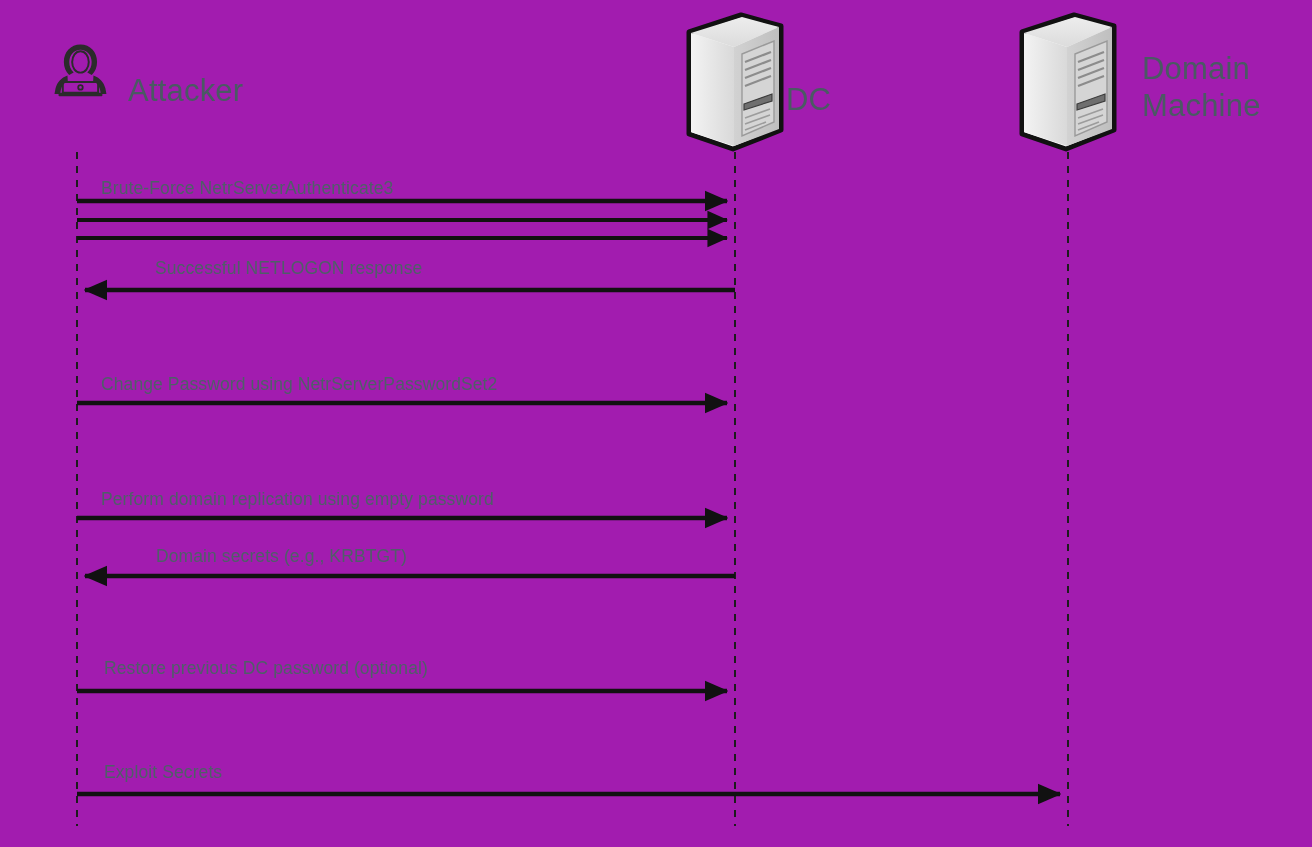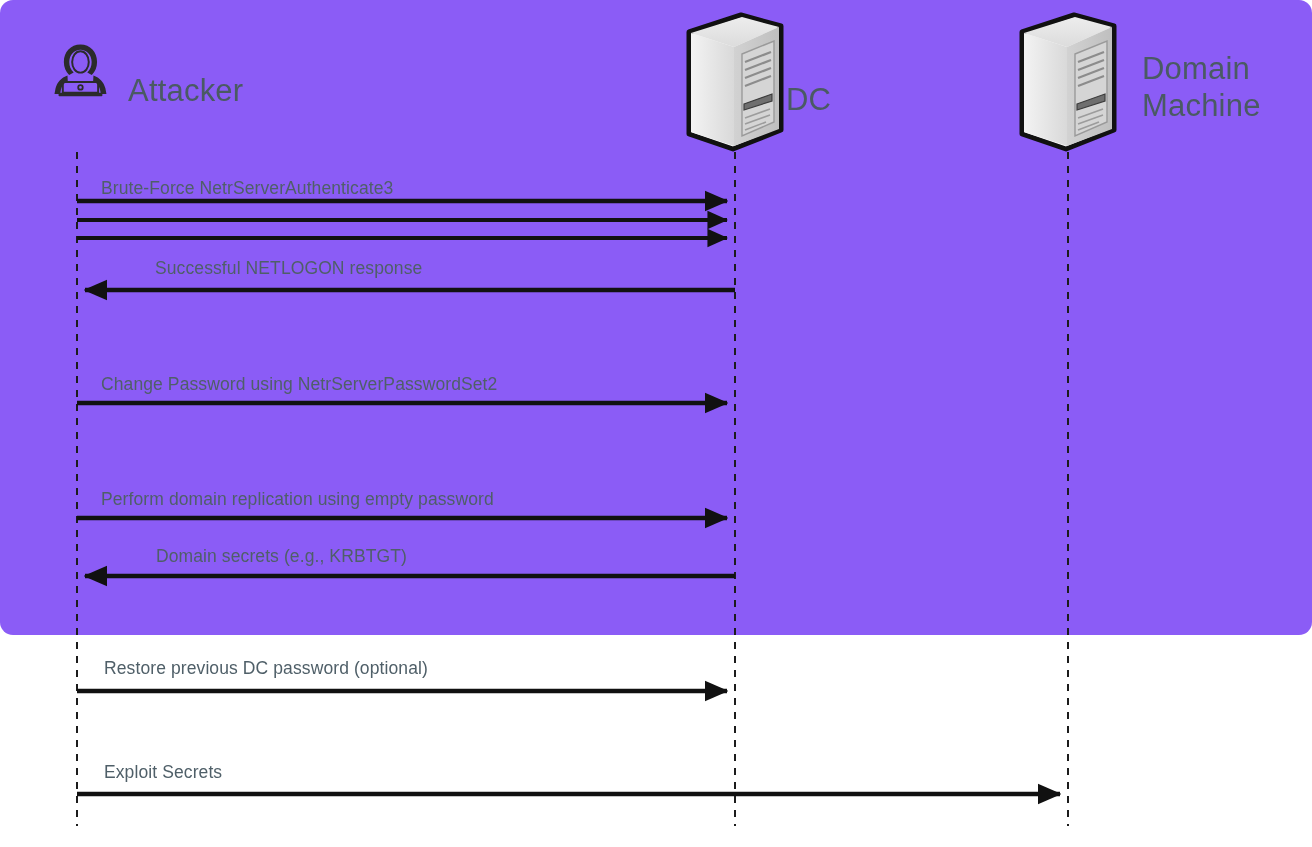--- a/index.html
+++ b/index.html
@@ -10,23 +10,22 @@
   }
   body {
     font-family: "Liberation Sans", sans-serif;
     width: 1312px;
     height: 847px;
     overflow: hidden;
   }
   #diagram-root {
     position: relative;
     width: 1312px;
-    height: 635px;
-    background: #8b5cf6;
-    border-radius: 13px;
+    height: 847px;
+    background: #a21caf;
   }
   #diagram-svg {
     position: absolute;
     top: 0;
     left: 0;
     width: 1312px;
     height: 847px;
     display: block;
   }
   .actor-label {

